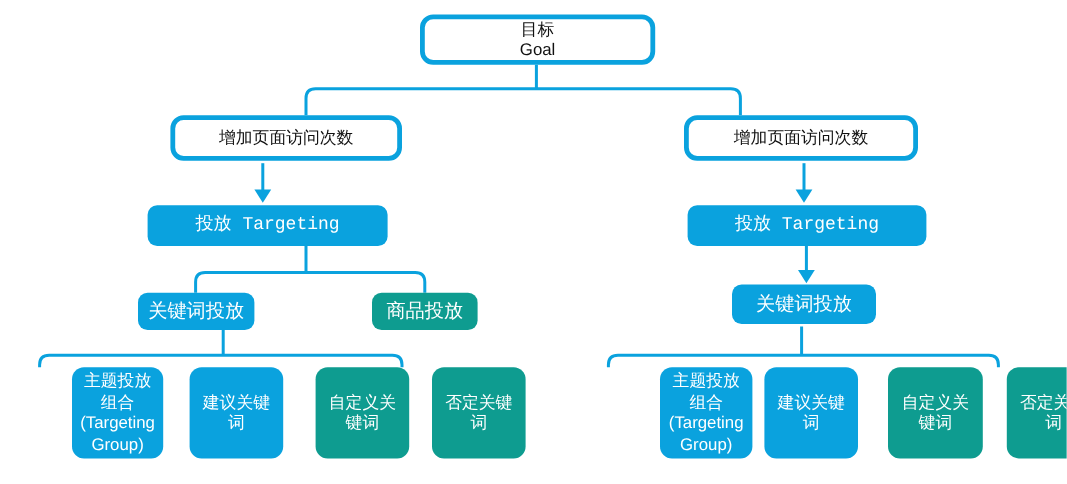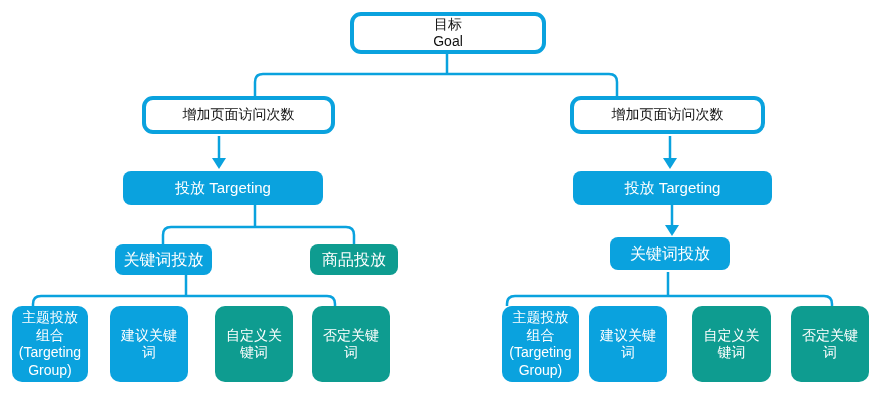--- a/index.html
+++ b/index.html
@@ -12,23 +12,23 @@
     position:absolute;box-sizing:border-box;display:flex;align-items:center;justify-content:center;
     text-align:center;line-height:1.25;overflow-wrap:break-word;word-break:break-word;
   }
   .outline{
     background:#ffffff;border:4px solid #0AA2DE;border-radius:11px;
     color:#111111;font-size:14px;
   }
   .fill{color:#ffffff;border-radius:8px;}
   .blue{background:#0AA2DE;}
   .teal{background:#0E9C90;}
-  .lvl3{font-size:15px;}
+  .lvl3{font-size:15px;font-family:Liberation Mono, monospace;}
   .lvl4{font-size:16px;}
-  .leaf{font-size:14px;padding:2px 5px;border-radius:10px;}
+  .leaf{font-size:14px;padding:2px 5px;border-radius:10px;margin-left:48px;}
   
   .n-goal{left:350px;top:12px;width:196px;height:42px;}
   .n-lgoal{left:122px;top:96px;width:193px;height:38px;margin-left:20px;}
   .n-rgoal{left:570px;top:96px;width:195px;height:38px;}
   .n-ltarget{left:123px;top:171px;width:200px;height:34px;}
   .n-rtarget{left:573px;top:171px;width:199px;height:34px;}
   .n-lkeyword{left:115px;top:244px;width:97px;height:31px;}
   .n-product{left:310px;top:244px;width:88px;height:31px;}
   .n-rkeyword{left:610px;top:237px;width:120px;height:33px;}
   .n-ll1{left:12px;top:306px;width:76px;height:76px;}

